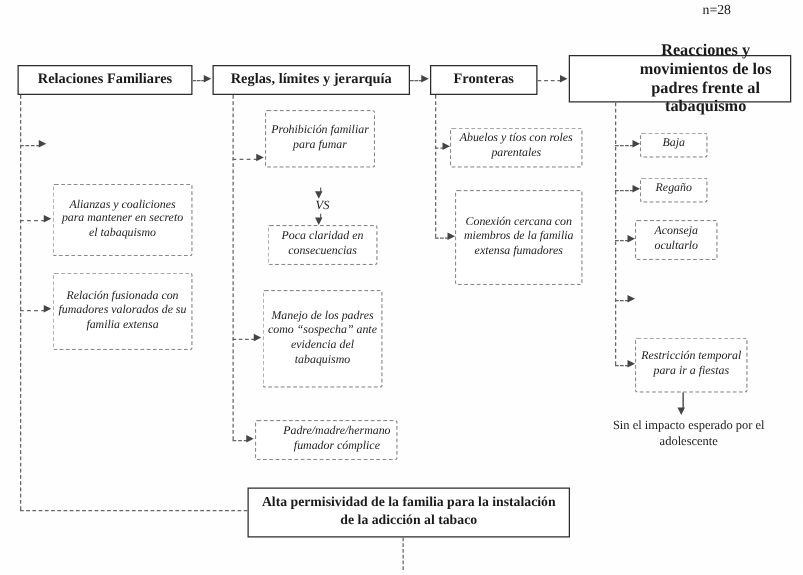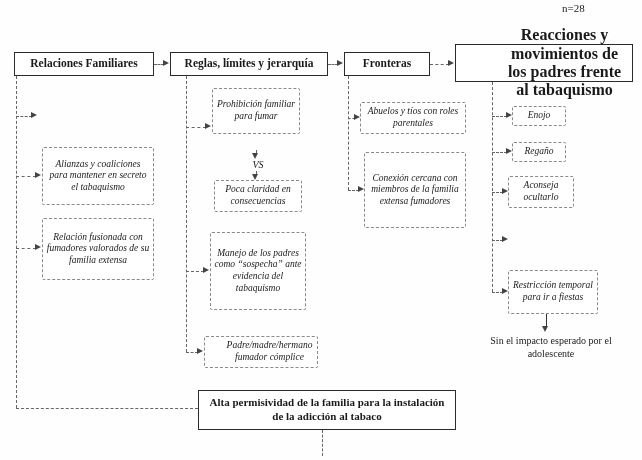--- a/index.html
+++ b/index.html
@@ -5,21 +5,21 @@
   html,body{margin:0;padding:0;background:#ffffff;}
   .canvas{
     position:relative;width:642px;height:460px;background:#fefefe;
     font-family:"Liberation Serif","DejaVu Serif",serif;color:#1a1a1a;overflow:hidden;
   }
   .hbox{
     position:absolute;border:1.4px solid #2b2b2b;background:#fff;
     display:flex;align-items:center;justify-content:center;text-align:center;
     font-weight:bold;font-size:11.5px;line-height:1.15;padding:1px 3px;box-sizing:border-box;
   }
-  .hbox.small{font-size:16px;padding-left:44px;}
+  .hbox.small{font-size:13px;padding-left:44px;}
   .dbox{
     position:absolute;border:1px dashed #8a8a8a;border-radius:2px;background:#fff;
     display:flex;align-items:center;justify-content:center;text-align:center;
     font-style:italic;font-size:9.5px;line-height:1.22;padding:2px 3px;box-sizing:border-box;
   }
   .dl-h{position:absolute;border-top:1px dashed #666;height:0;}
   .dl-v{position:absolute;border-left:1px dashed #666;width:0;}
   .sl-v{position:absolute;border-left:1px solid #333;width:0;}
   .arr-r{position:absolute;width:0;height:0;border-top:3.5px solid transparent;border-bottom:3.5px solid transparent;border-left:6px solid #444;}
   .arr-d{position:absolute;width:0;height:0;border-left:3.5px solid transparent;border-right:3.5px solid transparent;border-top:6px solid #444;}
@@ -90,21 +90,21 @@
   <div class="dbox" style="left:360px;top:102px;width:106px;height:32px;">Abuelos y tíos con roles parentales</div>
 
   <div class="dl-h" style="left:348px;top:190px;width:11px;"></div>
   <div class="arr-r" style="left:358px;top:186px;"></div>
   <div class="dbox" style="left:364px;top:152px;width:102px;height:76px;">Conexión cercana con miembros de la familia extensa fumadores</div>
 
   <div class="dl-v" style="left:492px;top:82px;height:210px;"></div>
 
   <div class="dl-h" style="left:492px;top:116px;width:15px;"></div>
   <div class="arr-r" style="left:506px;top:112px;"></div>
-  <div class="dbox" style="left:512px;top:106px;width:54px;height:20px;">Enojo</div>
+  <div class="dbox" style="left:512px;top:106px;width:54px;height:20px;">Baja</div>
 
   <div class="dl-h" style="left:492px;top:152px;width:15px;"></div>
   <div class="arr-r" style="left:506px;top:148px;"></div>
   <div class="dbox" style="left:512px;top:142px;width:54px;height:20px;">Regaño</div>
 
   <div class="dl-h" style="left:492px;top:192px;width:11px;"></div>
   <div class="arr-r" style="left:502px;top:188px;"></div>
   <div class="dbox" style="left:508px;top:176px;width:66px;height:32px;">Aconseja ocultarlo</div>
 
   <div class="dl-h" style="left:492px;top:240px;width:11px;"></div>

